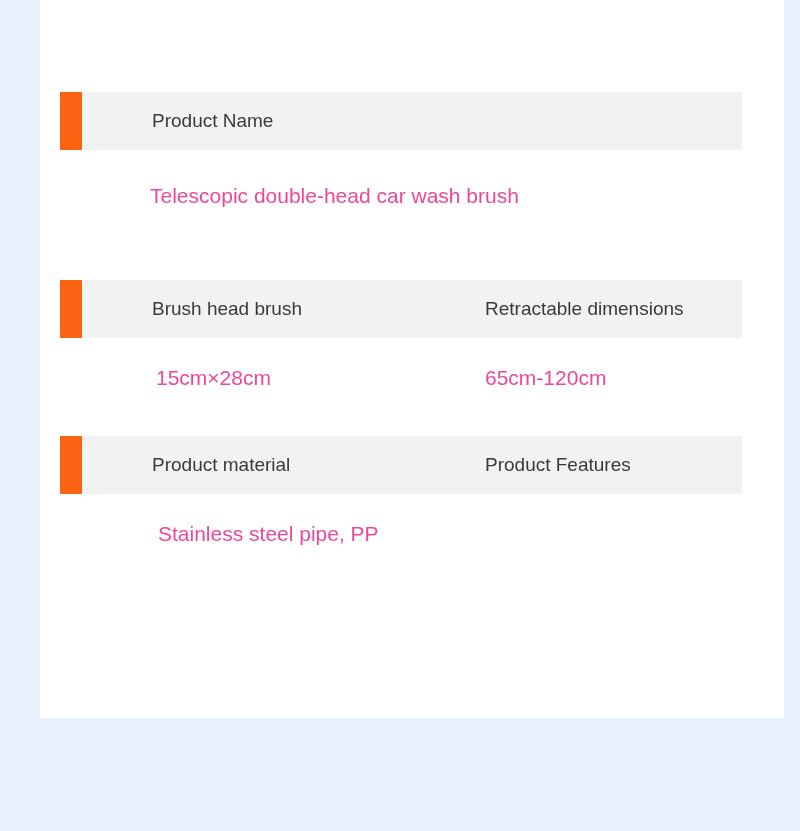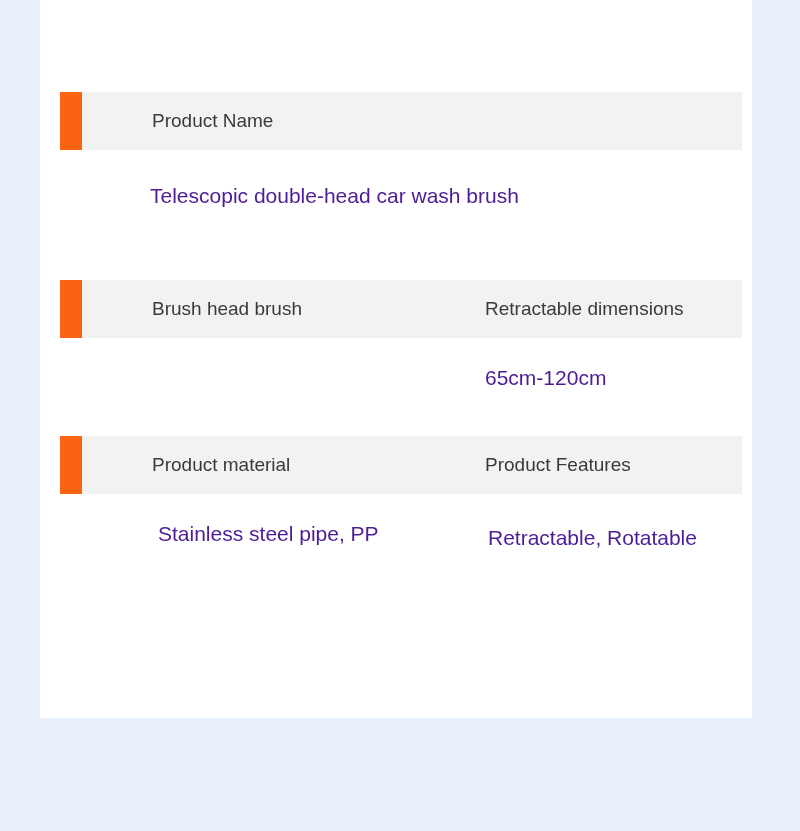--- a/index.html
+++ b/index.html
@@ -13,20 +13,21 @@
     font-family: "Liberation Sans", sans-serif;
     overflow: hidden;
   }
   .page {
     position: absolute;
     left: 40px;
     top: 0;
     width: 712px;
     height: 718px;
     background: #ffffff;
+    padding-left: 32px;
   }
   .spec-table {
     position: absolute;
     left: 20px;
     top: 92px;
     width: 682px;
   }
   .spec-block {
     position: relative;
     margin-bottom: 0;
@@ -54,21 +55,21 @@
   }
   .header-cell.col1 { position: absolute; left: 92px; }
   .header-cell.col2 { position: absolute; left: 425px; }
   .value-row {
     position: relative;
     height: 86px;
   }
   .value-cell {
     position: absolute;
     font-size: 21px;
-    color: #4c1d95;
+    color: #ec4899;
     white-space: nowrap;
   }
   .value-cell.c1-wide { left: 90px; top: 34px; }
   .value-cell.c1 { left: 96px; top: 28px; }
   .value-cell.c2 { left: 425px; top: 28px; }
   .value-cell.c1-b { left: 90px; top: 28px; margin-left: 8px; }
   .value-cell.c2-b { left: 428px; top: 32px; }
 
   .block1 { }
   .block1 .value-row { height: 112px; }
@@ -109,32 +110,32 @@
       </div>
     </div>
 
     <div class="spec-block block2">
       <div class="header-row">
         <span class="accent-bar"></span>
         <span class="header-cell col1">Brush head brush</span>
         <span class="header-cell col2">Retractable dimensions</span>
       </div>
       <div class="value-row">
+        <span class="value-cell c1">15cm×28cm</span>
         <span class="value-cell c2">65cm-120cm</span>
       </div>
     </div>
 
     <div class="spec-block block3">
       <div class="header-row">
         <span class="accent-bar"></span>
         <span class="header-cell col1">Product material</span>
         <span class="header-cell col2">Product Features</span>
       </div>
       <div class="value-row">
         <span class="value-cell c1-b">Stainless steel pipe, PP</span>
-        <span class="value-cell c2-b">Retractable, Rotatable</span>
         <span class="ghost g3"></span>
         <span class="ghost g4"></span>
       </div>
     </div>
 
   </div>
 </div>
 
 </body></html>

